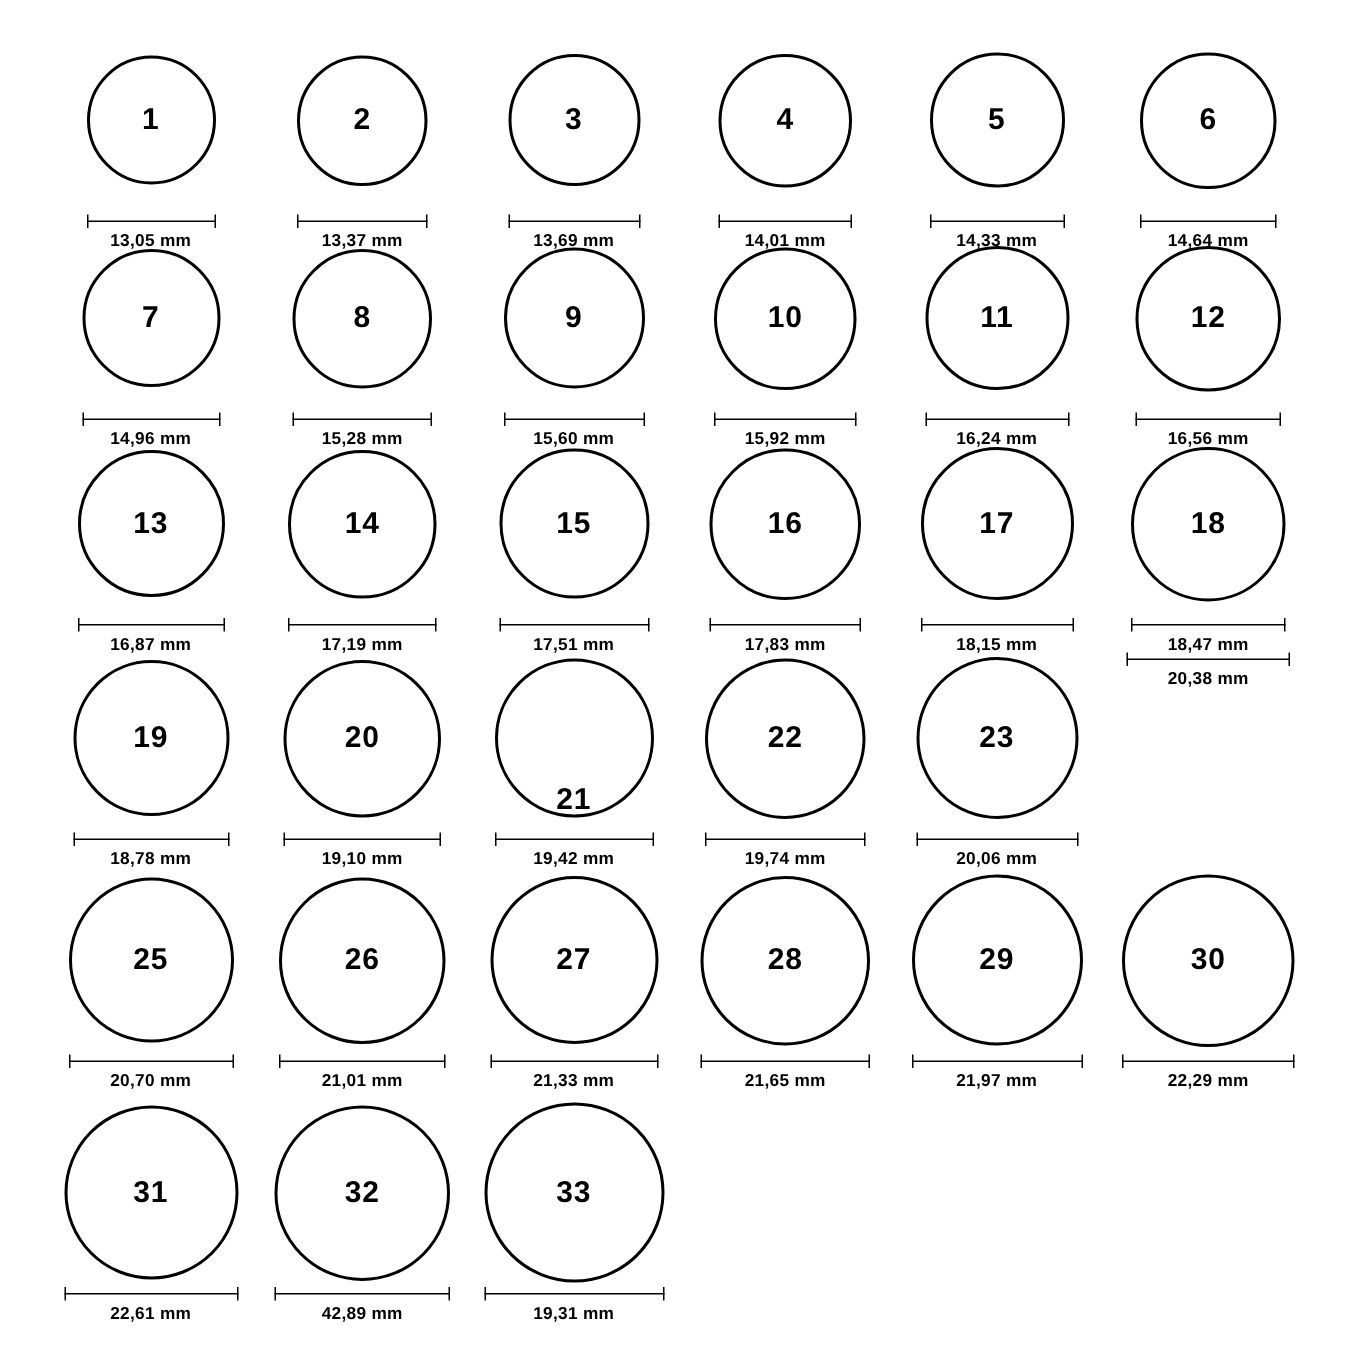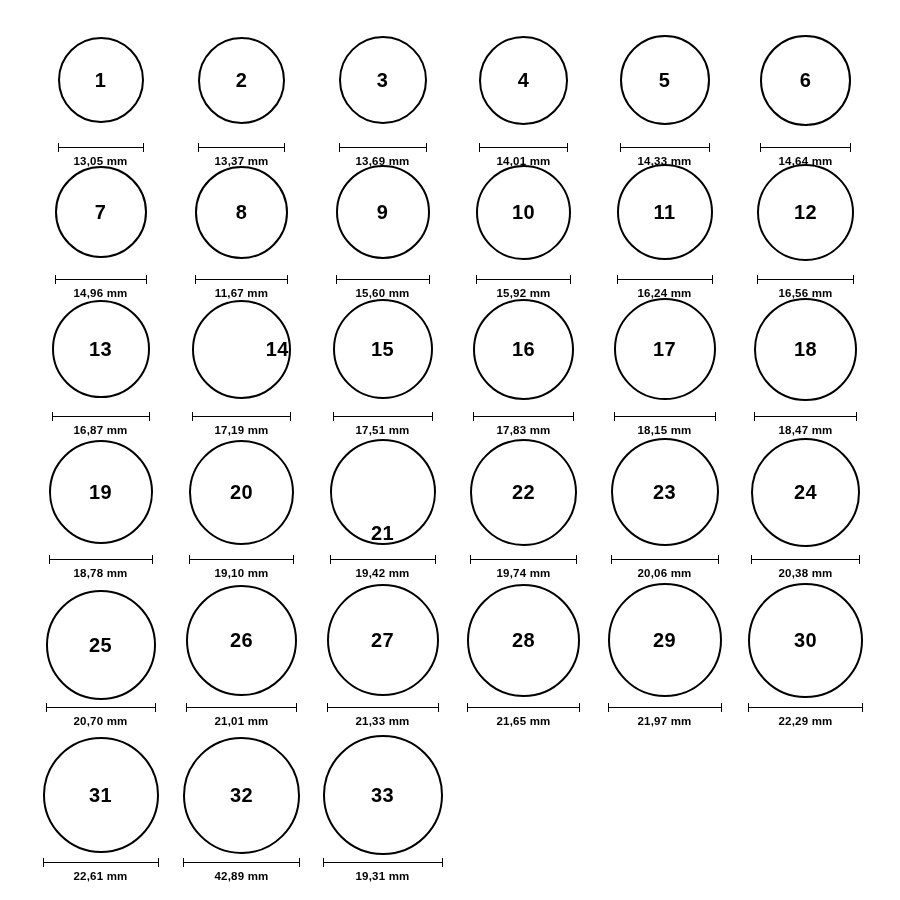--- a/index.html
+++ b/index.html
@@ -187,21 +187,21 @@
         <div class="ring-wrap" style="height: 120px;">
           <div class="ring" style="width: 93px; height: 93px;">
             <span class="ring-number">8</span>
           </div>
         </div>
         <div class="measure" style="width: 93px;">
           <div class="bar"></div>
           <div class="tick left"></div>
           <div class="tick right"></div>
         </div>
-        <div class="mm-label">11,67 mm</div>
+        <div class="mm-label">15,28 mm</div>
       </div>
       <div class="cell">
         <div class="ring-wrap" style="height: 120px;">
           <div class="ring" style="width: 94px; height: 94px;">
             <span class="ring-number">9</span>
           </div>
         </div>
         <div class="measure" style="width: 94px;">
           <div class="bar"></div>
           <div class="tick left"></div>
@@ -258,21 +258,21 @@
         </div>
         <div class="measure" style="width: 98px;">
           <div class="bar"></div>
           <div class="tick left"></div>
           <div class="tick right"></div>
         </div>
         <div class="mm-label">16,87 mm</div>
       </div>
       <div class="cell">
         <div class="ring-wrap" style="height: 120px;">
-          <div class="ring" style="width: 99px; height: 99px; justify-content: flex-end;">
+          <div class="ring" style="width: 99px; height: 99px;">
             <span class="ring-number">14</span>
           </div>
         </div>
         <div class="measure" style="width: 99px;">
           <div class="bar"></div>
           <div class="tick left"></div>
           <div class="tick right"></div>
         </div>
         <div class="mm-label">17,19 mm</div>
       </div>
@@ -389,36 +389,31 @@
           </div>
         </div>
         <div class="measure" style="width: 108px;">
           <div class="bar"></div>
           <div class="tick left"></div>
           <div class="tick right"></div>
         </div>
         <div class="mm-label">20,06 mm</div>
       </div>
       <div class="cell">
-        <div class="ring-wrap" style="height: 120px;">
-          <div class="ring" style="width: 109px; height: 109px;">
-            <span class="ring-number">24</span>
-          </div>
-        </div>
         <div class="measure" style="width: 109px;">
           <div class="bar"></div>
           <div class="tick left"></div>
           <div class="tick right"></div>
         </div>
         <div class="mm-label">20,38 mm</div>
       </div>
     </div>
     <div class="row" style="position: absolute; top: 580px; left: 0px; width: 900px;">
       <div class="cell">
-        <div class="ring-wrap" style="height: 120px; align-items: flex-end;">
+        <div class="ring-wrap" style="height: 120px;">
           <div class="ring" style="width: 110px; height: 110px;">
             <span class="ring-number">25</span>
           </div>
         </div>
         <div class="measure" style="width: 110px;">
           <div class="bar"></div>
           <div class="tick left"></div>
           <div class="tick right"></div>
         </div>
         <div class="mm-label">20,70 mm</div>

